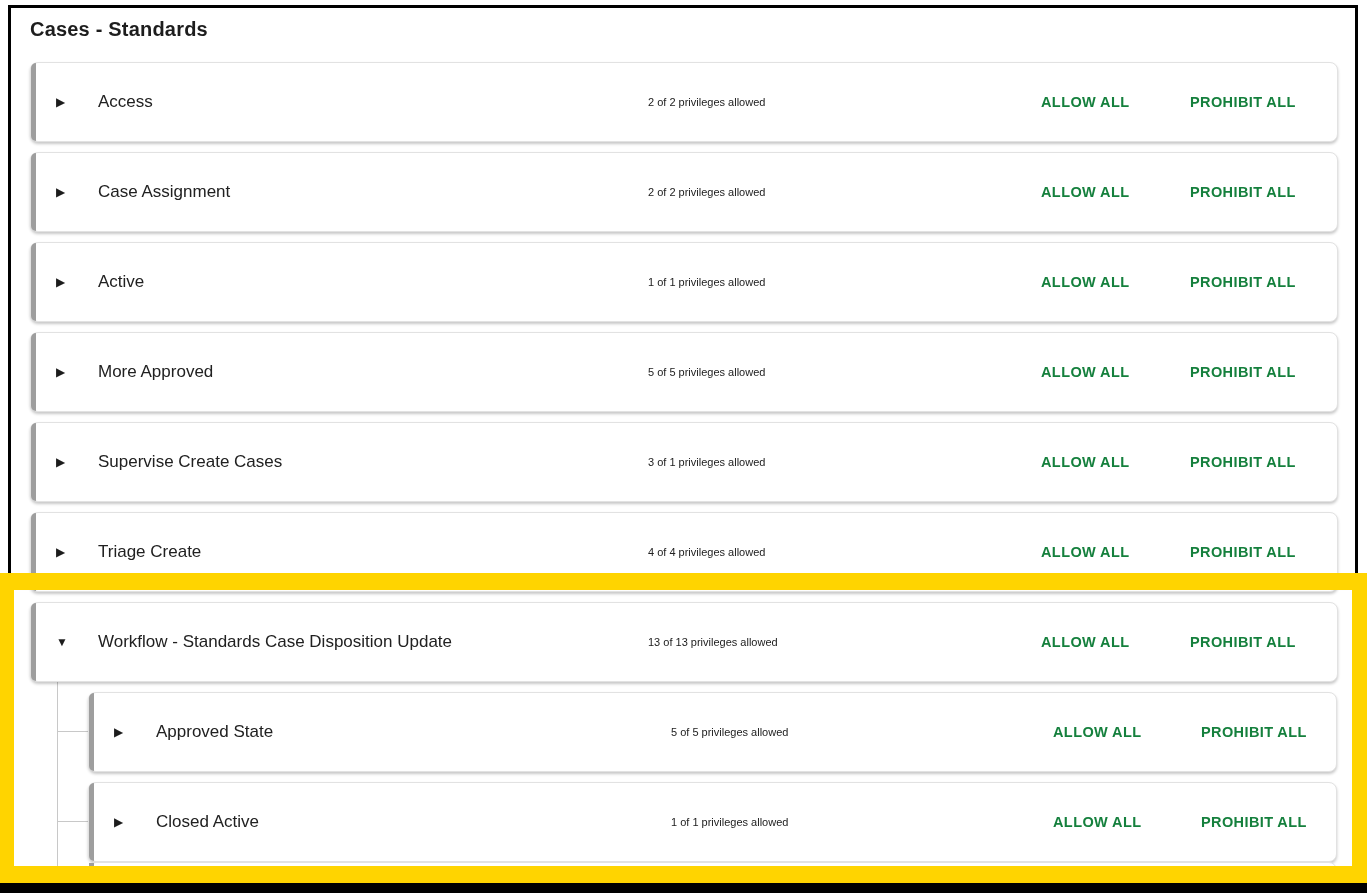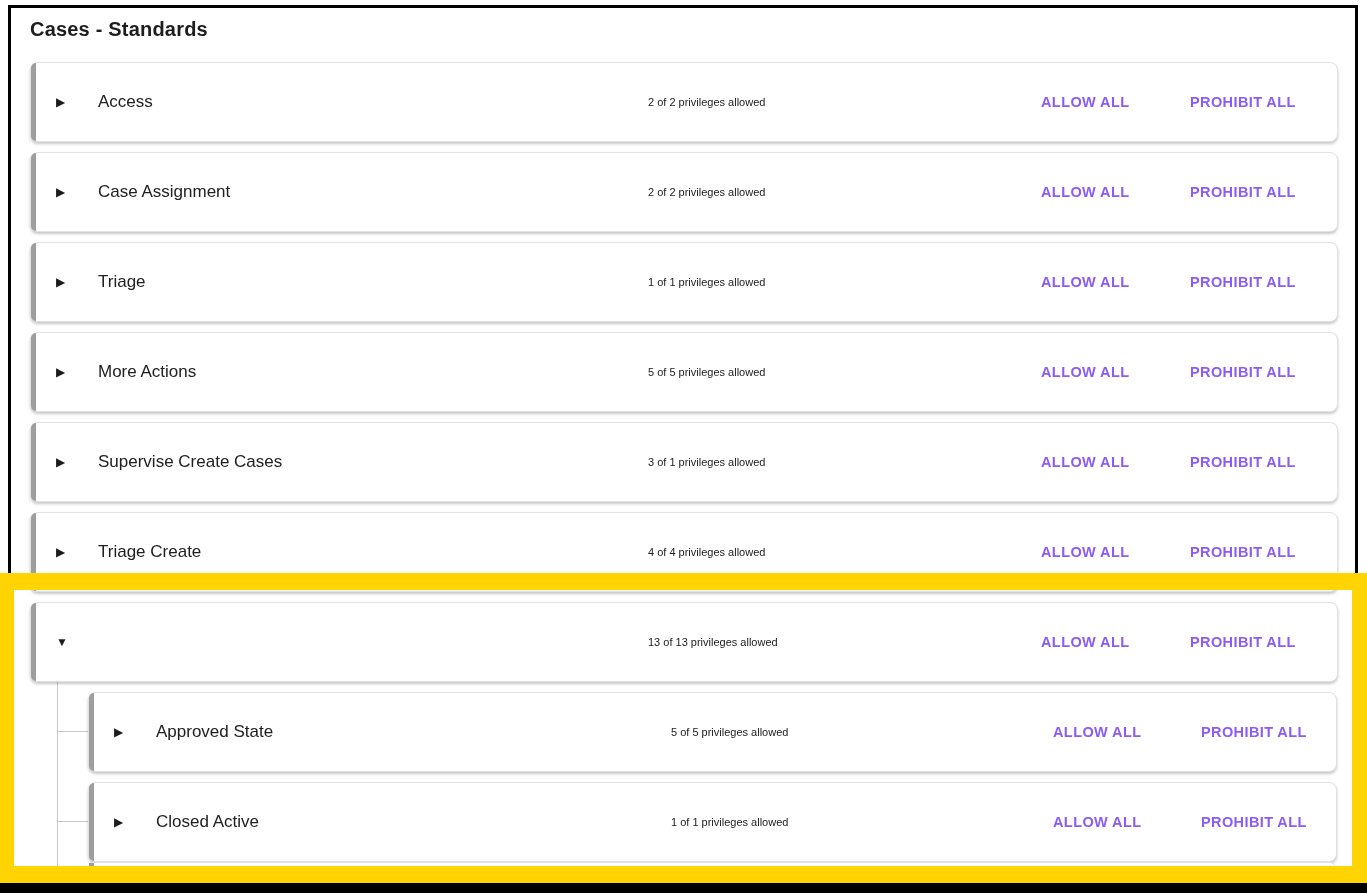--- a/index.html
+++ b/index.html
@@ -24,21 +24,21 @@
 
   .caret { position:absolute; left:25px; top:50%; transform:translateY(-50%);
     font-size:12px; color:#1c1c1c; width:16px; text-align:left; cursor:pointer; }
   .label { position:absolute; left:67px; top:50%; transform:translateY(-50%);
     font-size:17px; color:#212121; white-space:nowrap; }
   .count { position:absolute; top:50%; transform:translateY(-50%);
     font-size:11px; color:#212121; white-space:nowrap; }
   .parent .count { left:617px; }
   .child  .count { left:582px; }
   .btn { position:absolute; top:50%; transform:translateY(-50%);
-    background:none; border:none; color:#8b5cf6; font-weight:bold;
+    background:none; border:none; color:#15803d; font-weight:bold;
     font-size:14.5px; letter-spacing:0.4px; white-space:nowrap; cursor:pointer;
     font-family:"Liberation Sans", sans-serif; padding:6px 2px; }
   .parent .btn.allow    { left:1008px; }
   .parent .btn.prohibit { left:1157px; }
   .child  .btn.allow    { left:962px; }
   .child  .btn.prohibit { left:1110px; }
 
   
   .tree-line { position:absolute; background:#c8c8c8; z-index:1; }
   .tree-v  { left:57px; top:682px; width:1px; height:184px; }
@@ -78,29 +78,29 @@
 <div class="card parent" style="top:152px">
   <span class="caret">▶</span>
   <span class="label">Case Assignment</span>
   <span class="count">2 of 2 privileges allowed</span>
   <button class="btn allow">ALLOW ALL</button>
   <button class="btn prohibit">PROHIBIT ALL</button>
 </div>
 
 <div class="card parent" style="top:242px">
   <span class="caret">▶</span>
-  <span class="label">Triage</span>
+  <span class="label">Active</span>
   <span class="count">1 of 1 privileges allowed</span>
   <button class="btn allow">ALLOW ALL</button>
   <button class="btn prohibit">PROHIBIT ALL</button>
 </div>
 
 <div class="card parent" style="top:332px">
   <span class="caret">▶</span>
-  <span class="label">More Actions</span>
+  <span class="label">More Approved</span>
   <span class="count">5 of 5 privileges allowed</span>
   <button class="btn allow">ALLOW ALL</button>
   <button class="btn prohibit">PROHIBIT ALL</button>
 </div>
 
 <div class="card parent" style="top:422px">
   <span class="caret">▶</span>
   <span class="label">Supervise Create Cases</span>
   <span class="count">3 of 1 privileges allowed</span>
   <button class="btn allow">ALLOW ALL</button>
@@ -110,20 +110,21 @@
 <div class="card parent" style="top:512px">
   <span class="caret">▶</span>
   <span class="label">Triage Create</span>
   <span class="count">4 of 4 privileges allowed</span>
   <button class="btn allow">ALLOW ALL</button>
   <button class="btn prohibit">PROHIBIT ALL</button>
 </div>
 
 <div class="card parent" style="top:602px">
   <span class="caret">▼</span>
+  <span class="label">Workflow - Standards Case Disposition Update</span>
   <span class="count">13 of 13 privileges allowed</span>
   <button class="btn allow">ALLOW ALL</button>
   <button class="btn prohibit">PROHIBIT ALL</button>
 </div>
 
 <div class="tree-line tree-v"></div>
 <div class="tree-line tree-h1"></div>
 <div class="tree-line tree-h2"></div>
 
 <div class="card child" style="top:692px">

